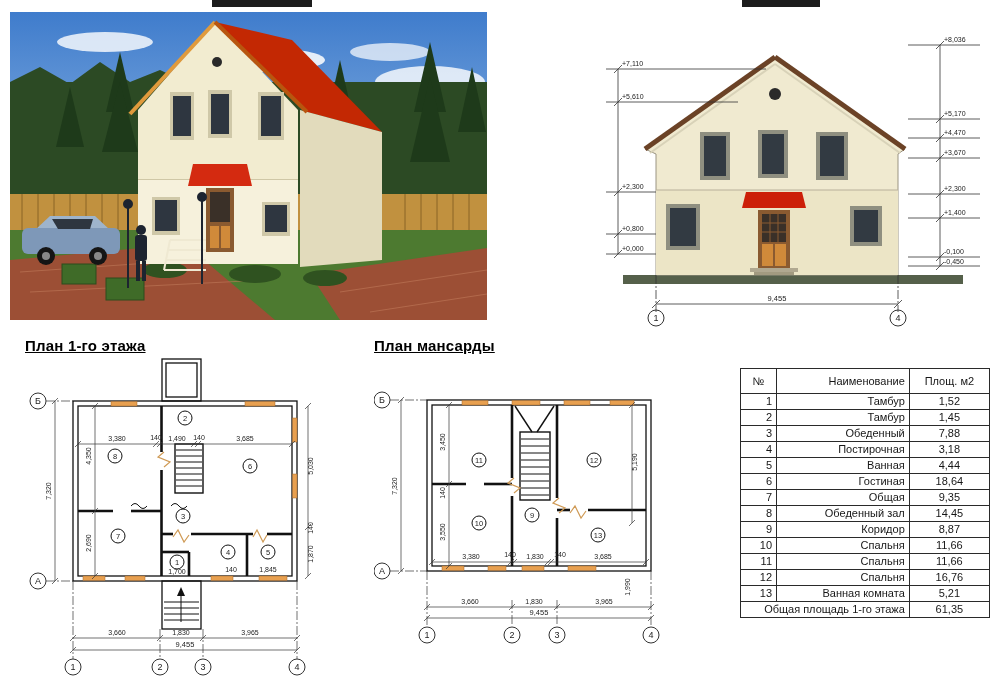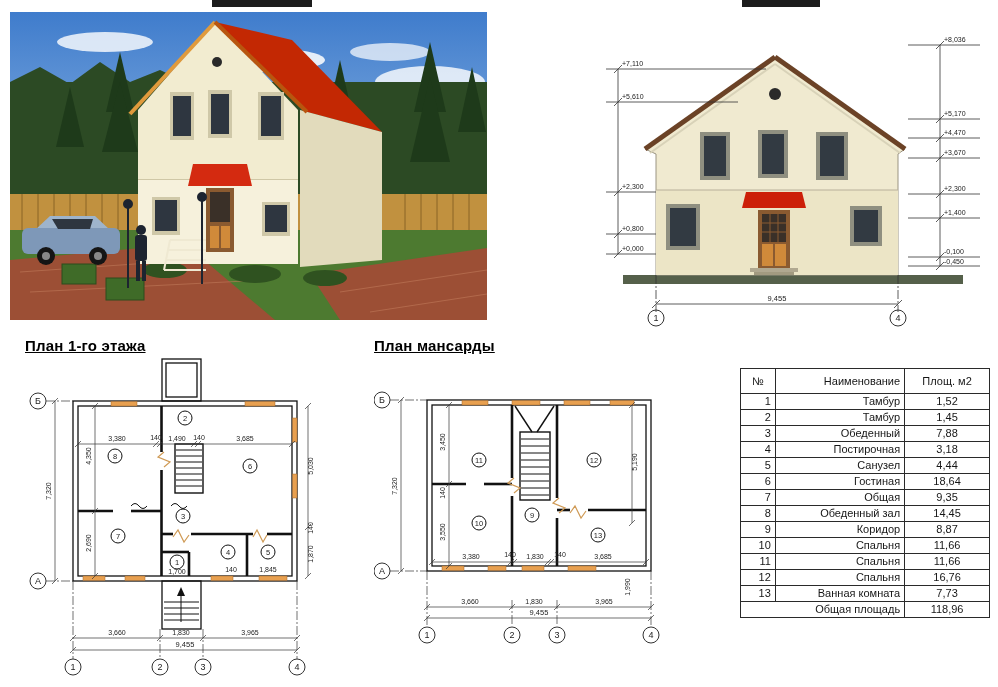--- a/index.html
+++ b/index.html
@@ -560,21 +560,21 @@
           <td class="l">Обеденный</td>
           <td class="c">7,88</td>
         </tr>
     <tr>
           <td class="l">4</td>
           <td class="l">Постирочная</td>
           <td class="c">3,18</td>
         </tr>
     <tr>
           <td class="l">5</td>
-          <td class="l">Санузел</td>
+          <td class="l">Ванная</td>
           <td class="c">4,44</td>
         </tr>
     <tr>
           <td class="l">6</td>
           <td class="l">Гостиная</td>
           <td class="c">18,64</td>
         </tr>
     <tr>
           <td class="l">7</td>
           <td class="l">Общая</td>
@@ -601,21 +601,21 @@
           <td class="c">11,66</td>
         </tr>
     <tr>
           <td class="l">12</td>
           <td class="l">Спальня</td>
           <td class="c">16,76</td>
         </tr>
     <tr>
           <td class="l">13</td>
           <td class="l">Ванная комната</td>
-          <td class="c">7,73</td>
-        </tr>
-    <tr>
-          <td class="l" colspan="2">Общая площадь</td>
-          <td class="c">118,96</td>
+          <td class="c">5,21</td>
+        </tr>
+    <tr>
+          <td class="l" colspan="2">Общая площадь 1-го этажа</td>
+          <td class="c">61,35</td>
         </tr>
     </tbody>
   </table>
 </div>
 
 </body></html>

